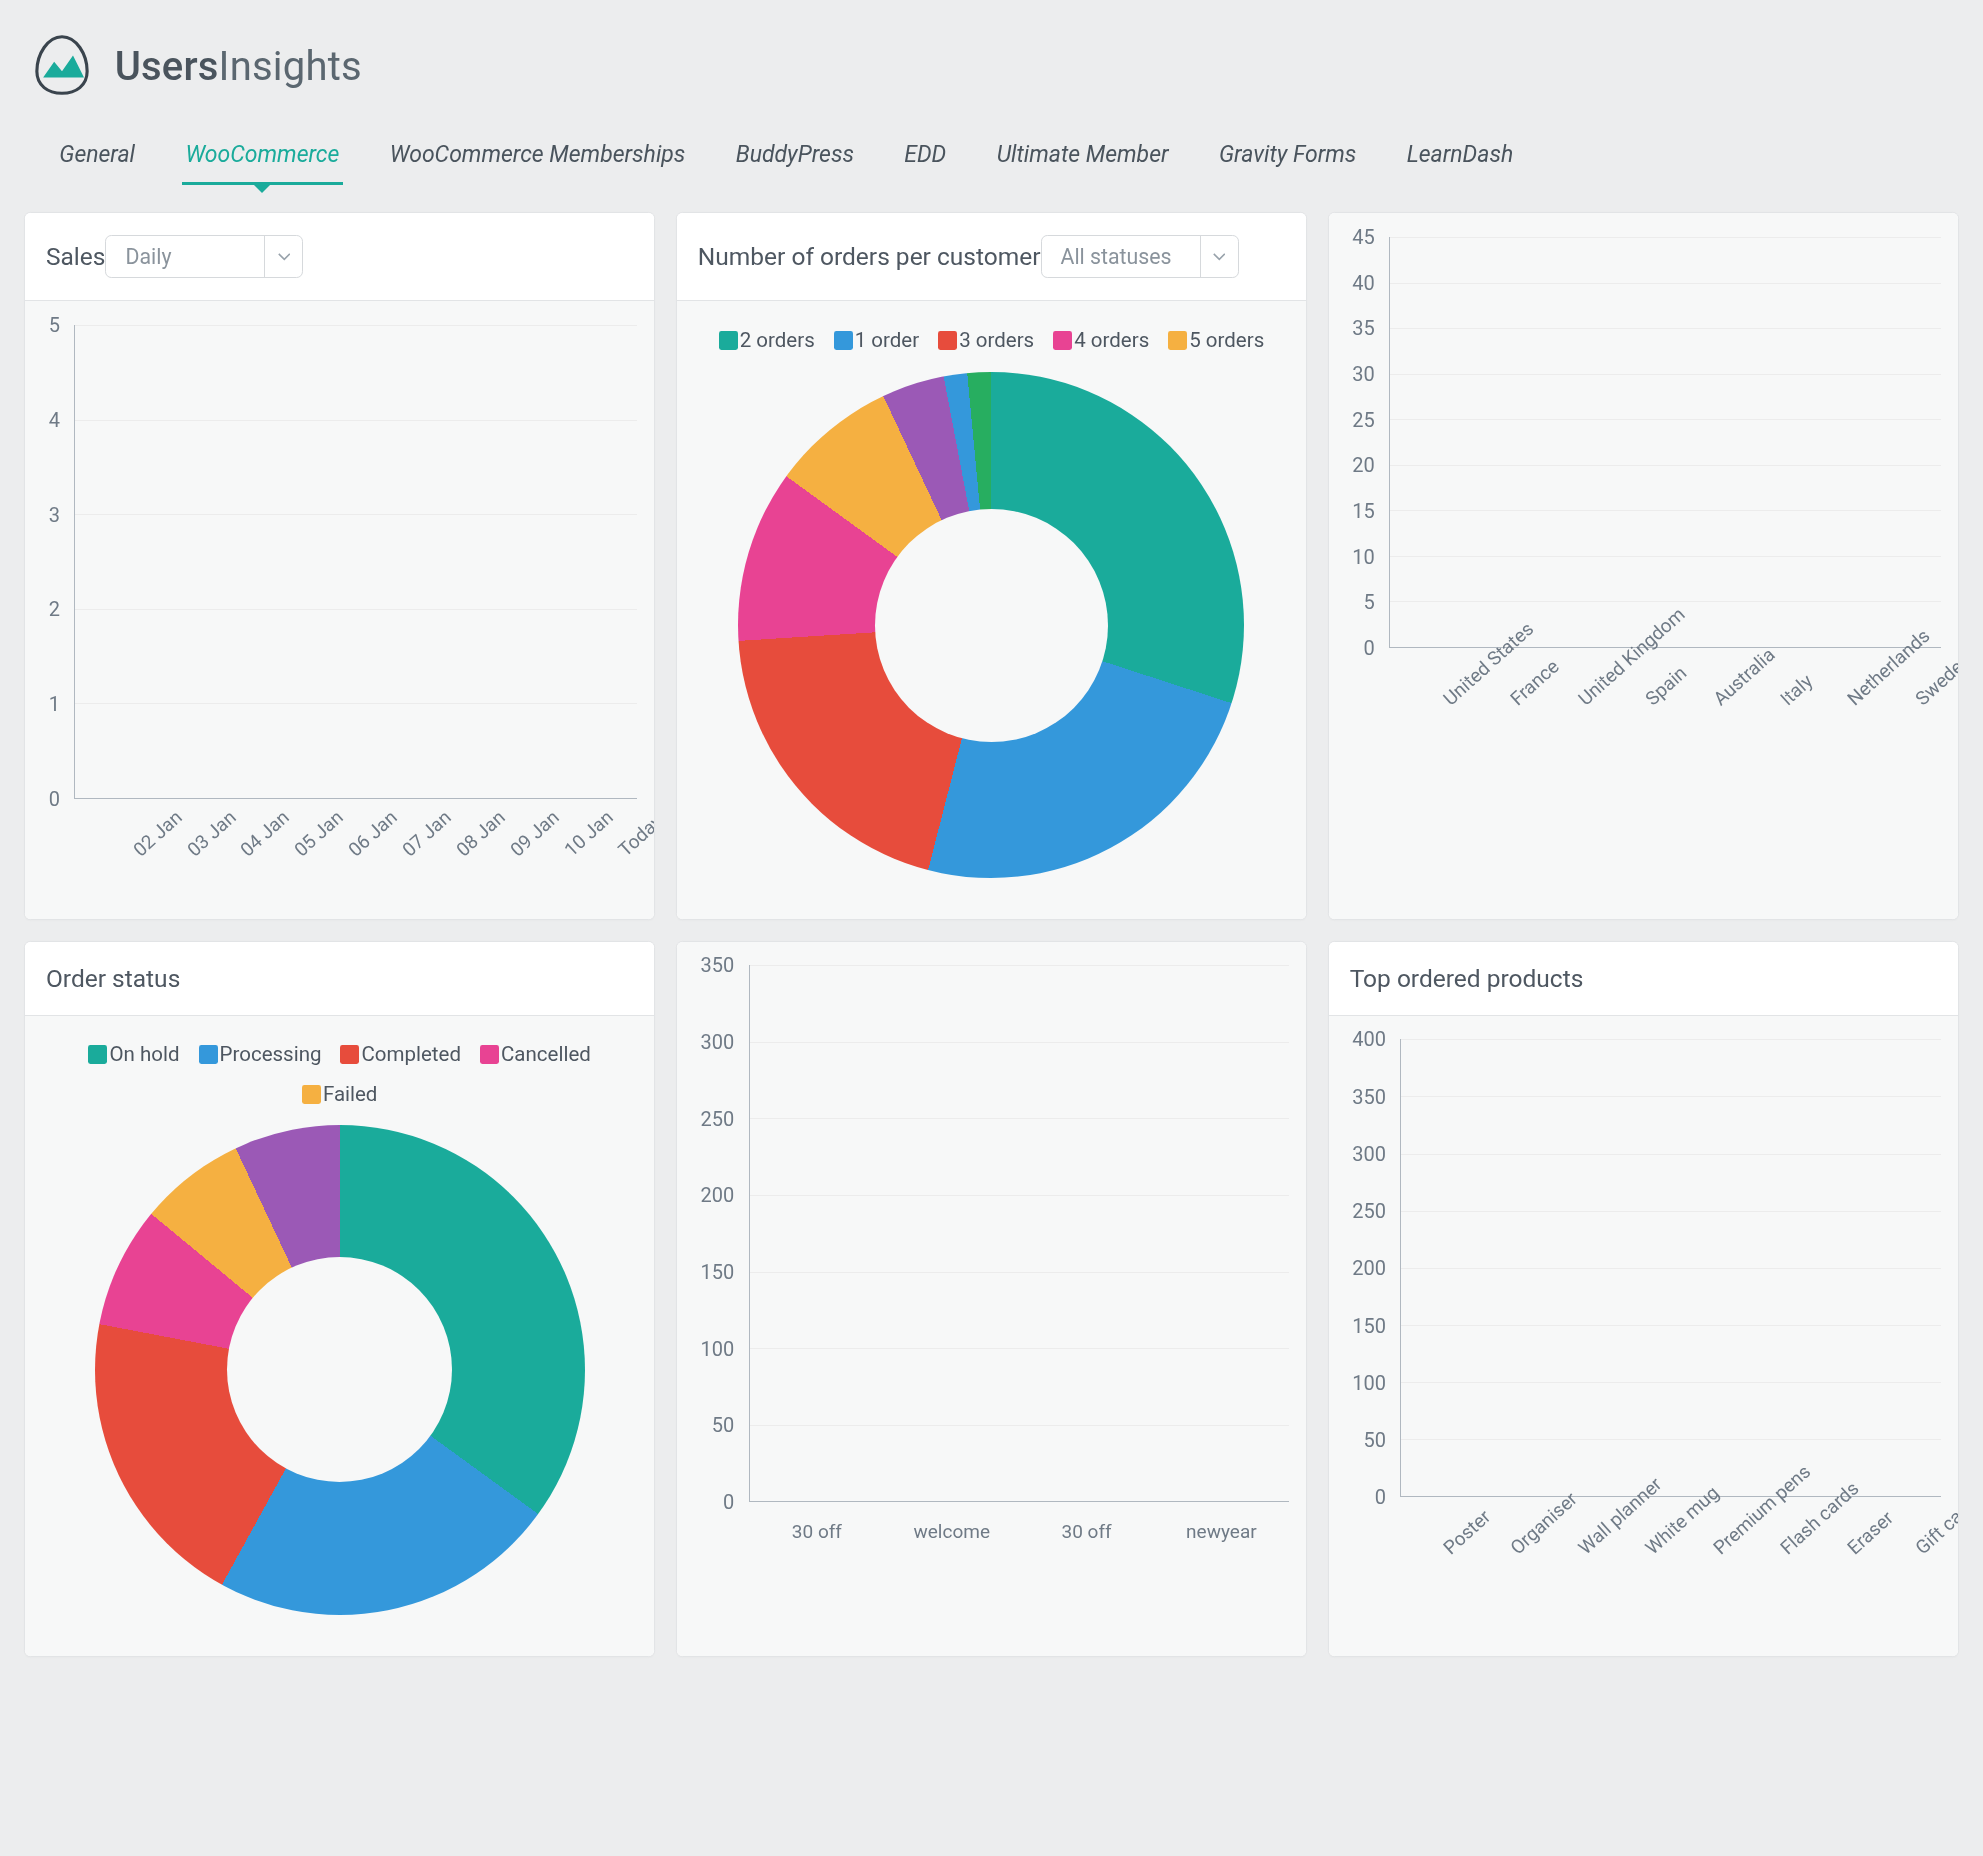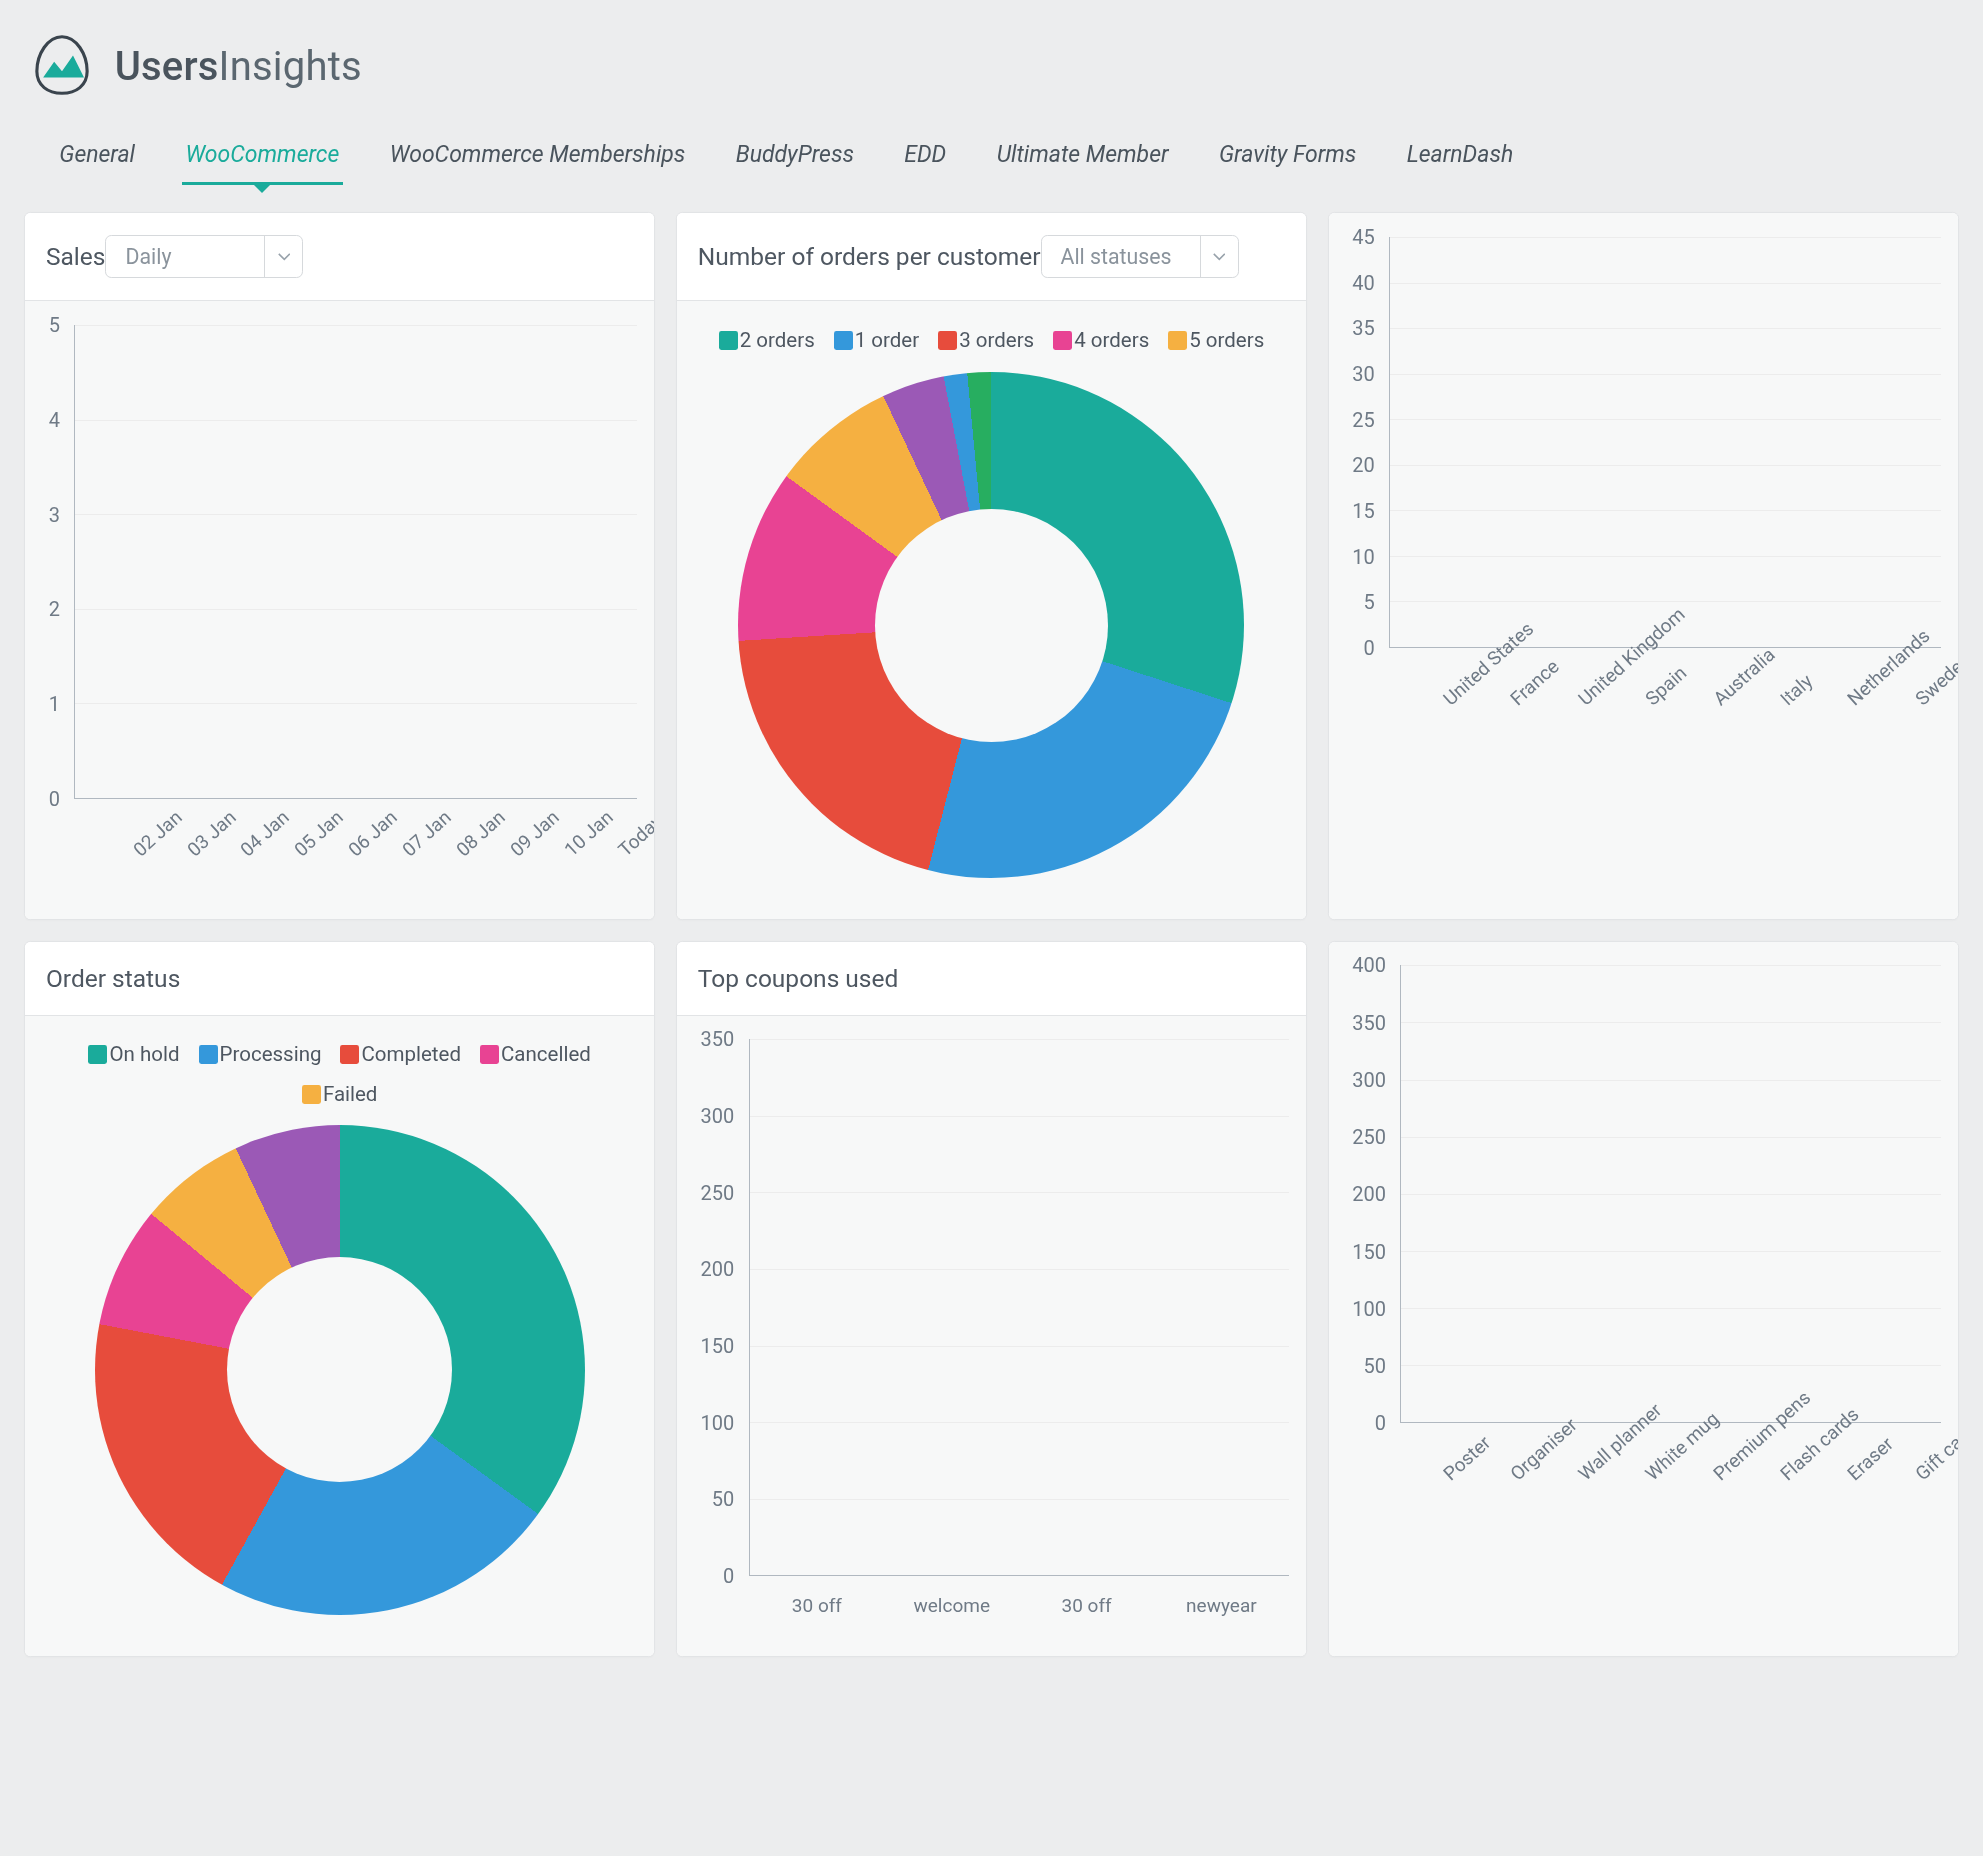--- a/index.html
+++ b/index.html
@@ -501,23 +501,20 @@
           <div id="donut-status">
             <div style="width: 490px; height: 490px; border-radius: 50%; background: conic-gradient(rgb(26, 171, 155) 0deg, rgb(26, 171, 155) 126deg, rgb(52, 152, 219) 126deg, rgb(52, 152, 219) 208.8deg, rgb(231, 76, 60) 208.8deg, rgb(231, 76, 60) 280.8deg, rgb(232, 67, 147) 280.8deg, rgb(232, 67, 147) 309.6deg, rgb(245, 176, 65) 309.6deg, rgb(245, 176, 65) 334.8deg, rgb(155, 89, 182) 334.8deg, rgb(155, 89, 182) 360deg); position: relative;">
               <div style="position: absolute; width: 225px; height: 225px; left: 132px; top: 132px; background: var(--card-body); border-radius: 50%;"></div>
             </div>
           </div>
         </div>
     </div>
   </div>
 
   <div class="card">
-    <div class="card-head">
-      <span class="card-title">Top coupons used</span>
-    </div>
     <div class="card-body">
       <div id="chart-coupons">
           <div class="chart-wrap">
             <div class="barchart">
               <div class="y-axis" style="height: 537px;">
                 <span>350</span>
                 <span>300</span>
                 <span>250</span>
                 <span>200</span>
                 <span>150</span>
@@ -560,20 +557,23 @@
                 <span>30 off</span>
                 <span>newyear</span>
               </div>
             </div>
           </div>
         </div>
     </div>
   </div>
 
   <div class="card">
+    <div class="card-head">
+      <span class="card-title">Top ordered products</span>
+    </div>
     <div class="card-body">
       <div id="chart-products">
           <div class="chart-wrap">
             <div class="barchart">
               <div class="y-axis" style="height: 458px;">
                 <span>400</span>
                 <span>350</span>
                 <span>300</span>
                 <span>250</span>
                 <span>200</span>

